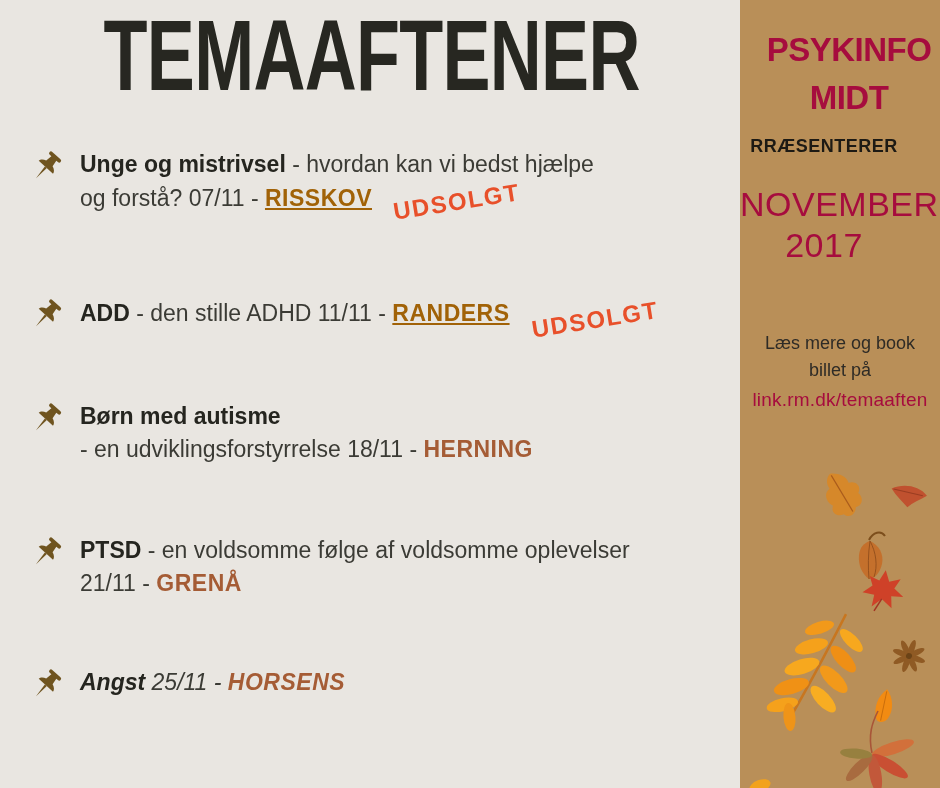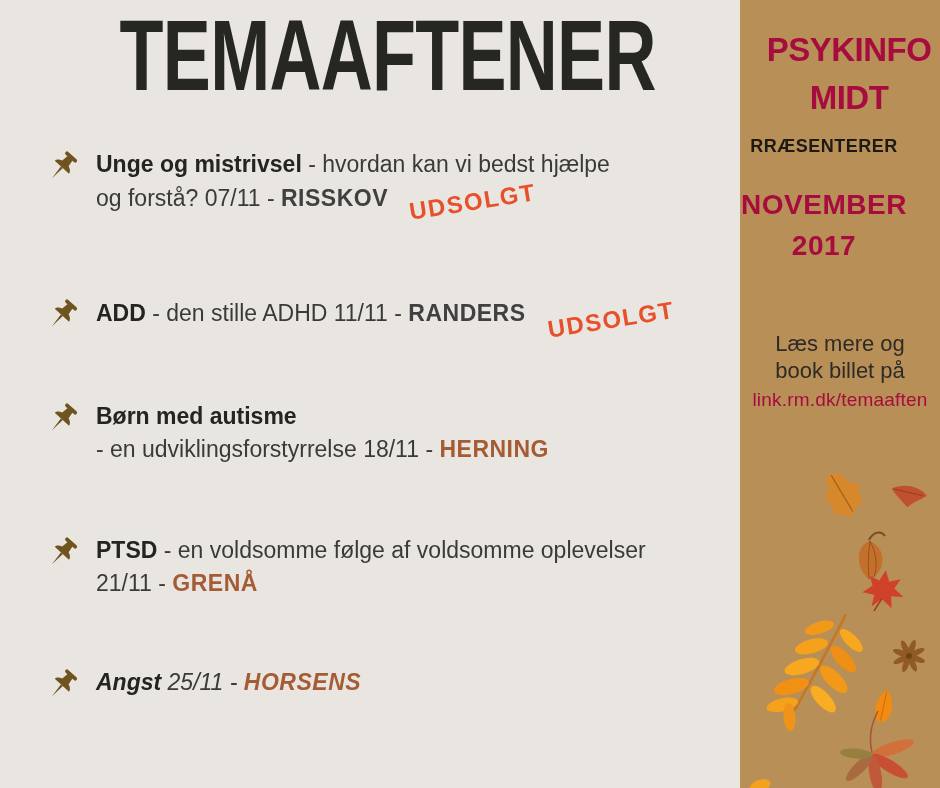--- a/index.html
+++ b/index.html
@@ -1,46 +1,46 @@
 <!DOCTYPE html>
 <html><head>
 <meta charset="utf-8">
 <style>
   html, body { margin:0; padding:0; width:940px; height:788px; overflow:hidden; }
   body { font-family:"Liberation Sans", sans-serif; background:#e9e6e1; position:relative; }
   .poster { position:absolute; inset:0; }
 
   
-  .left { position:absolute; left:16px; top:0; width:740px; height:568px; background:#e9e6e1; }
+  .left { position:absolute; left:0; top:0; width:740px; height:568px; background:#e9e6e1; }
   .title { position:absolute; top:4px; left:0; width:740px; margin:0; text-align:center;
            font-size:100px; line-height:102px; font-weight:bold; color:#272721;
            letter-spacing:-1px; transform:scaleX(0.72); white-space:nowrap; }
 
   .event { position:absolute; left:28px; display:flex; align-items:flex-start; gap:14px; }
   #ev0 { top:148px; } #ev1 { top:296px; } #ev2 { top:400px; } #ev3 { top:534px; } #ev4 { top:666px;font-style:italic; }
   .pin { flex:0 0 auto; margin-top:1px; }
   .text { font-size:23px; line-height:33px; color:#3b3b35; max-width:640px; }
   .ev-title { font-weight:bold; color:#25251f; }
   .loc { font-weight:bold; letter-spacing:0.5px; }
-  .loc-dark { color:#404040; }
+  .loc-dark { color:#a16207;text-decoration:underline; }
   .loc-light { color:#a55c35; }
   .badge { display:inline-block; margin-left:20px; color:#e8502a; font-weight:bold;
            font-size:24px; letter-spacing:1.5px; transform:rotate(-9deg) translateY(4px); }
   #ev1 .badge { transform:rotate(-9deg) translateY(7px); }
 
   
   .sidebar { position:absolute; left:740px; top:0; width:200px; height:788px; background:#b98f58; }
   .brand { position:absolute; top:26px; width:218px; text-align:center; color:#a60c3e;
            font-weight:bold; font-size:33px; line-height:48px; letter-spacing:-0.5px; }
   .presents { position:absolute; top:136px; width:168px; text-align:center; color:#1d1a14;
               font-weight:bold; font-size:18px; letter-spacing:0.5px; }
   .month { position:absolute; top:184px; width:168px; text-align:center; color:#a60c3e;
-           font-weight:bold; font-size:28px; line-height:41px; letter-spacing:0.5px; }
+           font-weight:normal; font-size:34px; line-height:41px; letter-spacing:0.5px; }
   .booking { position:absolute; top:330px; left:20px; width:160px; text-align:center;
-             color:#2e2b26; font-size:22px; line-height:27px; }
+             color:#2e2b26; font-size:18px; line-height:27px; }
   .link { position:absolute; top:381px; width:200px; text-align:center; color:#a60c3e;
           font-size:19px; letter-spacing:0.2px; cursor:pointer;margin-top:8px; }
   .leaves { position:absolute; left:0; top:440px; }
 </style>
 </head>
 <body>
 
 <div class="poster">
 
   <main class="left">

